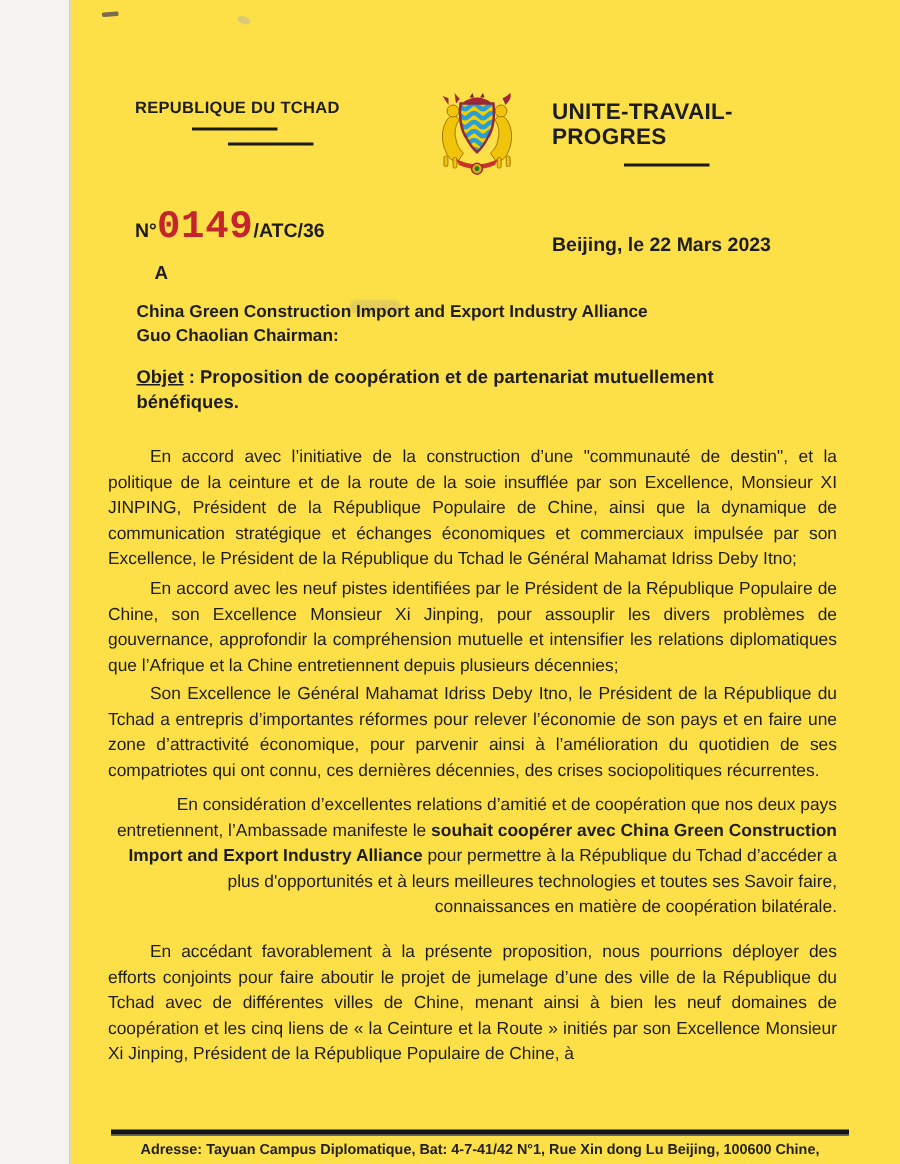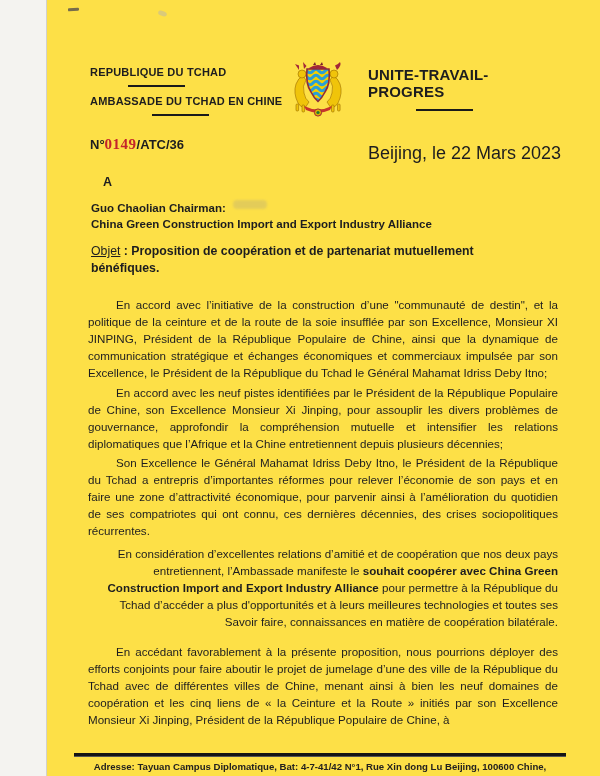--- a/index.html
+++ b/index.html
@@ -28,34 +28,34 @@
   .hdr-line1 { white-space: nowrap; }
   .hdr-rule1 { width: 57px; height: 2px; background: #1a1a1a; margin: 7px 0 8px 38px; }
   .hdr-line2 { white-space: nowrap; }
   .hdr-rule2 { width: 57px; height: 2px; background: #1a1a1a; margin: 7px 0 0 62px; }
   .emblem    { position: absolute; left: 287px; top: 61px; width: 62px; height: 58px; }
   .hdr-right { position: absolute; left: 368px; top: 66px; width: 170px; font-weight: 700; font-size: 15px; letter-spacing: .2px; }
   .hdr-rule3 { width: 57px; height: 2px; background: #1a1a1a; margin: 9px 0 0 48px; }
 
   
   .ref-row   { position: absolute; left: 90px; top: 136px; display: flex; align-items: baseline; font-weight: 700; font-size: 13px; }
-  .ref-number { font-family: Liberation Serif, serif; font-size: 15px; font-weight: 700; letter-spacing: .5px; }
-  .date-line { position: absolute; left: 368px; top: 143px; font-weight: 400; font-size: 18px; }
+  .ref-number { font-family: Liberation Mono, monospace; font-size: 26px; font-weight: 700; letter-spacing: .5px; }
+  .date-line { position: absolute; left: 368px; top: 155px; font-weight: 700; font-size: 13px; }
 
   
   .salutation { position: absolute; left: 103px; top: 175px; font-weight: 700; font-size: 12.5px; }
   .recipient  { position: absolute; left: 91px; top: 200px; font-weight: 700; font-size: 11.5px; line-height: 16px; }
 
   
   .subject { position: absolute; left: 91px; top: 243px; width: 445px; font-size: 12.3px; font-weight: 700; line-height: 17px; }
-  .subject .label { font-weight: 400; text-decoration: underline; text-align: center; }
+  .subject .label { font-weight: 700; text-decoration: underline; text-align: center; }
 
   
   .body-text { position: absolute; left: 72px; top: 296px; width: 486px; font-size: 11.6px; line-height: 17px; }
-  .para { margin: 0 0 3px 16px; text-align: justify; }
+  .para { margin: 0 0 3px 0; text-align: justify; }
   .para.no-justify { text-align: right; }
   .para.indent { text-indent: 28px; }
   .para:nth-child(2) { margin-bottom: 2px; }
   .para:nth-child(3) { margin-bottom: 6px; }
   .para:nth-child(4) { margin-bottom: 13px; }
   .para .b { font-weight: 700; }
 
   
   .footer-rule { position: absolute; left: 74px; top: 753px; width: 492px; height: 4px; background: #141414; border-bottom: 1px solid #555; }
   .footer-addr { position: absolute; left: 64px; top: 761px; width: 512px; text-align: center; font-weight: 700; font-size: 9.6px; color: #23211f; white-space: nowrap; }
@@ -66,21 +66,20 @@
 <div class="page">
 
   <div class="scan-strip"></div>
   <div class="speck-1"></div>
   <div class="speck-2"></div>
   <div class="smudge"></div>
 
   <div class="hdr-left">
     <div class="hdr-line1">REPUBLIQUE DU TCHAD</div>
     <div class="hdr-rule1"></div>
-    <div class="hdr-line2">AMBASSADE DU TCHAD EN CHINE</div>
     <div class="hdr-rule2"></div>
   </div>
 
   <svg class="emblem" viewBox="0 0 62 58" aria-hidden="true">
 
     <path d="M22,7 Q31,1 40,7 L38,10 Q31,5.5 24,10 Z" fill="#a32638"></path>
     <path d="M26,4 l2,-3 l1,3 z M33,4 l2,-3 l1,3 z" fill="#7a1f2b"></path>
 
     <g fill="#f0c40a" stroke="#9c6b00" stroke-width="0.6">
       <path d="M11,42 q-5,-10 -2,-19 q2,-6 7,-8 l3,4 q-4,6 -2,13 q1,6 5,9 l-4,6 q-5,-1 -7,-5 z"></path>
@@ -127,22 +126,22 @@
 
   <div class="ref-row">
     <span>N°</span>
       <span class="ref-number" style="color: rgb(196, 36, 43);">0149</span>
       <span>/ATC/36</span>
   </div>
   <div class="date-line">Beijing, le 22 Mars 2023</div>
 
   <div class="salutation">A</div>
   <div class="recipient">
+    <div>China Green Construction Import and Export Industry Alliance</div>
     <div>Guo Chaolian Chairman:</div>
-    <div>China Green Construction Import and Export Industry Alliance</div>
   </div>
 
   <div class="subject">
     <span class="label">Objet</span><span> : </span><span>Proposition de coopération et de partenariat mutuellement bénéfiques.</span>
   </div>
 
   <div class="body-text">
       <p class="para indent"><span>En accord avec l’initiative de la construction d’une "communauté de destin", et la politique de la ceinture et de la route de la soie insufflée par son Excellence, Monsieur XI JINPING, Président de la République Populaire de Chine, ainsi que la dynamique de communication stratégique et échanges économiques et commerciaux impulsée par son Excellence, le Président de la République du Tchad le Général Mahamat Idriss Deby Itno;</span></p>
       <p class="para indent"><span>En accord avec les neuf pistes identifiées par le Président de la République Populaire de Chine, son Excellence Monsieur Xi Jinping, pour assouplir les divers problèmes de gouvernance, approfondir la compréhension mutuelle et intensifier les relations diplomatiques que l’Afrique et la Chine entretiennent depuis plusieurs décennies;</span></p>
       <p class="para indent"><span>Son Excellence le Général Mahamat Idriss Deby Itno, le Président de la République du Tchad a entrepris d’importantes réformes pour relever l’économie de son pays et en faire une zone d’attractivité économique, pour parvenir ainsi à l’amélioration du quotidien de ses compatriotes qui ont connu, ces dernières décennies, des crises sociopolitiques récurrentes.</span></p>

